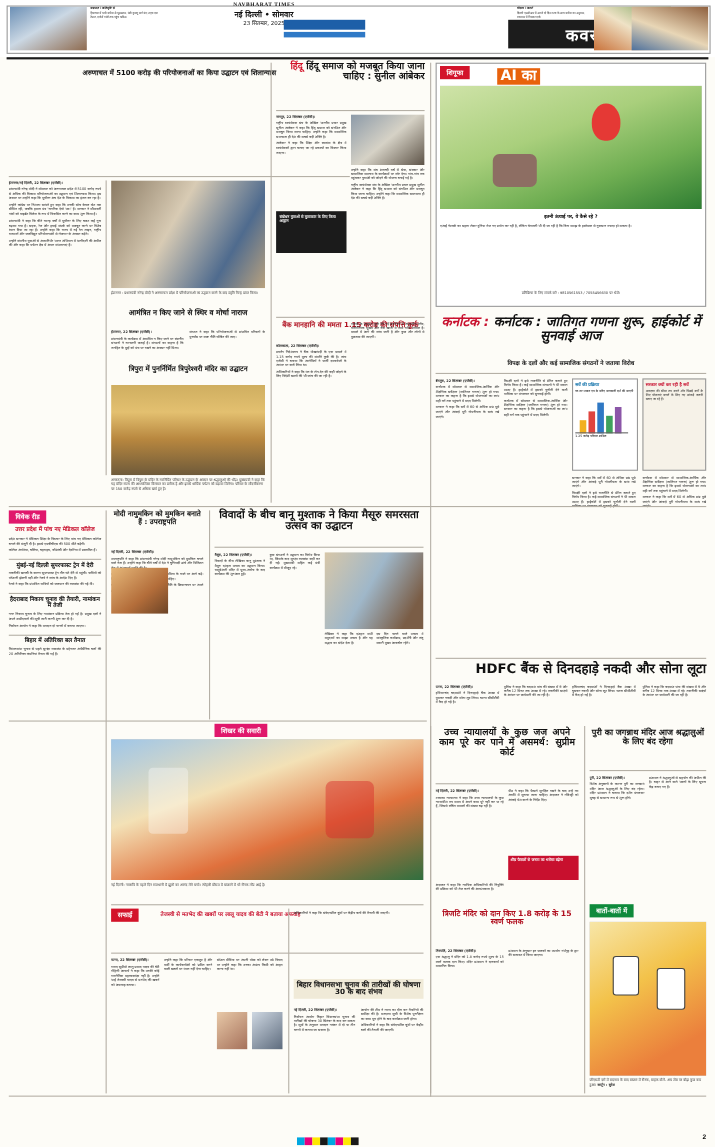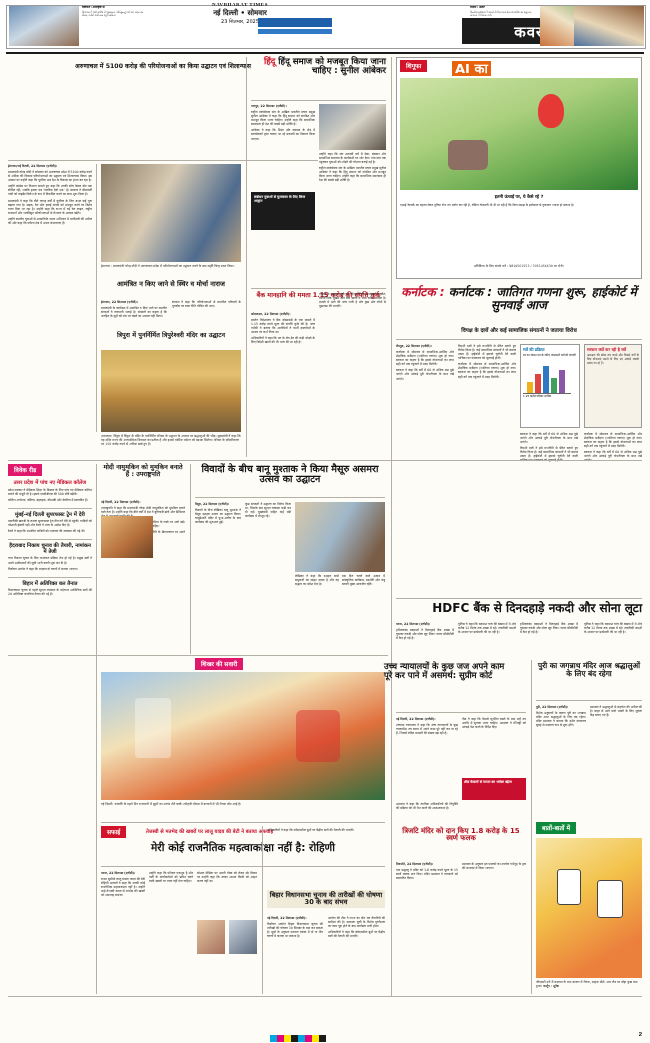--- a/index.html
+++ b/index.html
@@ -274,21 +274,21 @@
     <p><b>नई दिल्ली, 22 सितम्बर (एजेंसी)।</b></p>
     <p>उपराष्ट्रपति ने कहा कि प्रधानमंत्री नरेन्द्र मोदी नामुमकिन को मुमकिन बनाने वाले नेता हैं। उन्होंने कहा कि बीते वर्षों में देश ने बुनियादी ढांचे और डिजिटल क्षेत्र में अभूतपूर्व प्रगति की है।</p>
     <p>उन्होंने युवाओं से कहा कि वे नवाचार और उद्यमिता के रास्ते पर आगे बढ़ें। शिक्षा संस्थानों को शोध पर अधिक ध्यान देना चाहिए।</p>
     <p>कार्यक्रम में उपस्थित शिक्षाविदों ने नई शिक्षा नीति के क्रियान्वयन पर अपने अनुभव साझा किए।</p>
   </div>
   <div class="photo" style="left:101px;top:516px;width:52px;height:42px;">
     <div class="ph-grad" style="background:linear-gradient(140deg,#e6b87a,#b36d3a 60%,#6b4326);"></div>
   </div>
   <div class="vrule" style="left:190px;top:464px;height:190px;"></div>
 
-  <div class="blk hl hi" style="left:195px;top:464px;width:190px;font-size:9.6px;text-align:center;">विवादों के बीच बानू मुश्ताक ने किया मैसूरु असमरा उत्सव का उद्घाटन</div>
+  <div class="blk hl hi" style="left:195px;top:464px;width:190px;font-size:9.6px;text-align:center;">विवादों के बीच बानू मुश्ताक ने किया मैसूरु समरसता उत्सव का उद्घाटन</div>
   <div class="hrule" style="left:195px;top:497px;width:190px;"></div>
   <div class="blk body hi" style="left:195px;top:502px;width:46px;height:150px;overflow:hidden;">
     <p><b>मैसूरु, 22 सितम्बर (एजेंसी)।</b></p>
     <p>विवादों के बीच लेखिका बानू मुश्ताक ने मैसूरु दशहरा उत्सव का उद्घाटन किया। चामुंडेश्वरी मंदिर में पूजा-अर्चना के बाद कार्यक्रम की शुरुआत हुई।</p>
   </div>
   <div class="blk body hi" style="left:245px;top:502px;width:46px;height:150px;overflow:hidden;">
     <p>कुछ संगठनों ने उद्घाटन का विरोध किया था, जिसके बाद सुरक्षा व्यवस्था कड़ी कर दी गई। मुख्यमंत्री सहित कई मंत्री कार्यक्रम में मौजूद रहे।</p>
   </div>
   <div class="photo" style="left:295px;top:502px;width:90px;height:70px;">
     <div class="ph-grad" style="background:linear-gradient(120deg,#d8c7a8,#9fb7c9 45%,#7a5d46 85%);"></div>
@@ -305,21 +305,21 @@
   <div class="tag pink" style="left:195px;top:658px;">शिखर की सवारी</div>
   <div class="photo" style="left:101px;top:672px;width:284px;height:128px;">
     <div class="ph-grad" style="background:linear-gradient(160deg,#9fc6e8,#f3e1b6 35%,#e0703c 65%,#2f6f3f);position:relative;">
       <div style="position:absolute;left:12%;top:20%;width:36px;height:60px;background:rgba(255,255,255,.35);border-radius:4px;"></div>
       <div style="position:absolute;right:16%;top:30%;width:44px;height:52px;background:rgba(214,40,40,.45);border-radius:6px;"></div>
     </div>
   </div>
   <div class="blk cap hi" style="left:101px;top:802px;width:284px;">नई दिल्ली: नवरात्रि के पहले दिन राजधानी में झूलों का आनंद लेते बच्चे। त्योहारी मौसम में बाजारों में भी रौनक लौट आई है।</div>
 
   <div class="vrule" style="left:391px;top:660px;height:334px;"></div>
-  <div class="blk hl hi" style="left:384px;top:662px;width:130px;font-size:8.4px;">उच्च न्यायालयों के कुछ जज अपने काम पूरे कर पाने में असमर्थ: सुप्रीम कोर्ट</div>
+  <div class="blk hl hi" style="left:396px;top:662px;width:130px;font-size:8.4px;text-align:center;font-family:Liberation Mono, monospace;">उच्च न्यायालयों के कुछ जज अपने काम पूरे कर पाने में असमर्थ: सुप्रीम कोर्ट</div>
   <div class="hrule" style="left:396px;top:712px;width:130px;"></div>
   <div class="blk body hi" style="left:396px;top:717px;width:62px;height:100px;overflow:hidden;">
     <p><b>नई दिल्ली, 22 सितम्बर (एजेंसी)।</b></p>
     <p>उच्चतम न्यायालय ने कहा कि उच्च न्यायालयों के कुछ न्यायाधीश तय समय में अपने काम पूरे नहीं कर पा रहे हैं, जिससे लंबित मामलों की संख्या बढ़ रही है।</p>
   </div>
   <div class="blk body hi" style="left:462px;top:717px;width:64px;height:58px;overflow:hidden;">
     <p>पीठ ने कहा कि फैसले सुरक्षित रखने के बाद उन्हें तय अवधि में सुनाया जाना चाहिए। अदालत ने रजिस्ट्री को आंकड़े पेश करने के निर्देश दिए।</p>
   </div>
   <div class="blk" style="left:462px;top:778px;width:64px;height:22px;background:#c8102e;color:#fff;padding:2px;">
     <div class="hi" style="font-size:3.4px;font-weight:bold;line-height:1.25;">शीघ्र फैसलों से जनता का भरोसा बढ़ेगा</div>
@@ -347,21 +347,20 @@
     </div>
   </div>
   <div class="blk cap hi" style="left:536px;top:980px;width:106px;">
     <span>जीएसटी दरों में बदलाव के बाद बाजार में रौनक, ग्राहक बोले- अब जेब पर बोझ कुछ कम हुआ।</span>
     <span style="font-weight:bold;">कार्टून : सुरेश</span>
   </div>
 
   <div class="hrule" style="left:101px;top:822px;width:284px;"></div>
   <div class="tag" style="left:101px;top:826px;">सफाई</div>
   <div class="blk hi" style="left:146px;top:828px;width:239px;font-size:5px;font-weight:bold;color:#c8102e;">तेजस्वी से मतभेद की खबरों पर लालू यादव की बेटी ने बताया अफवाह</div>
-  <div class="blk hl hi" style="left:101px;top:842px;width:284px;font-size:10.6px;text-align:center;">मेरी कोई राजनैतिक महत्वाकांक्षा नहीं है: रोहिणी</div>
   <div class="hrule" style="left:101px;top:866px;width:284px;"></div>
   <div class="blk body hi" style="left:101px;top:871px;width:44px;height:112px;overflow:hidden;">
     <p><b>पटना, 22 सितम्बर (एजेंसी)।</b></p>
     <p>राजद सुप्रीमो लालू प्रसाद यादव की बेटी रोहिणी आचार्य ने कहा कि उनकी कोई राजनैतिक महत्वाकांक्षा नहीं है। उन्होंने भाई तेजस्वी यादव से मतभेद की खबरों को अफवाह बताया।</p>
   </div>
   <div class="blk body hi" style="left:149px;top:871px;width:44px;height:112px;overflow:hidden;">
     <p>उन्होंने कहा कि परिवार एकजुट है और पार्टी के कार्यकर्ताओं को भ्रमित करने वाली खबरों पर ध्यान नहीं देना चाहिए।</p>
   </div>
   <div class="photo" style="left:197px;top:920px;width:28px;height:34px;">
     <div class="ph-grad" style="background:linear-gradient(140deg,#e8c9a8,#a5705a);"></div>

